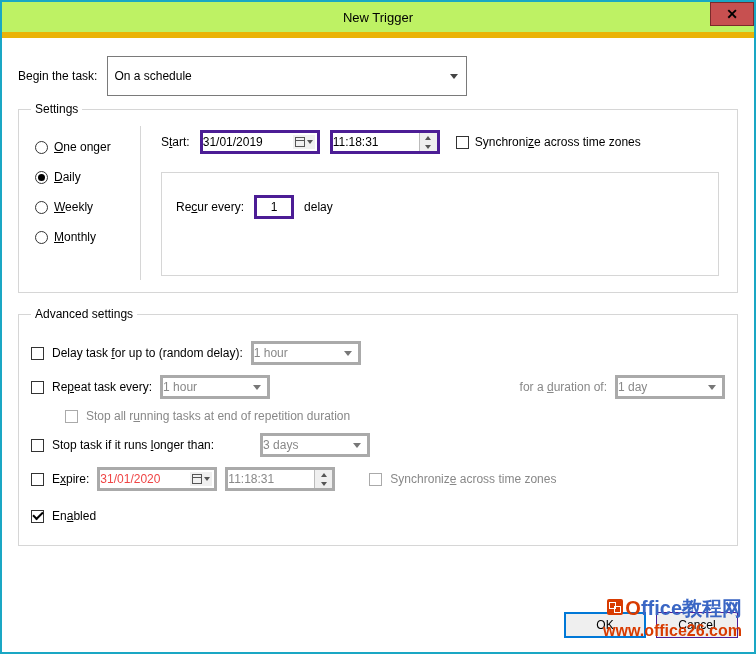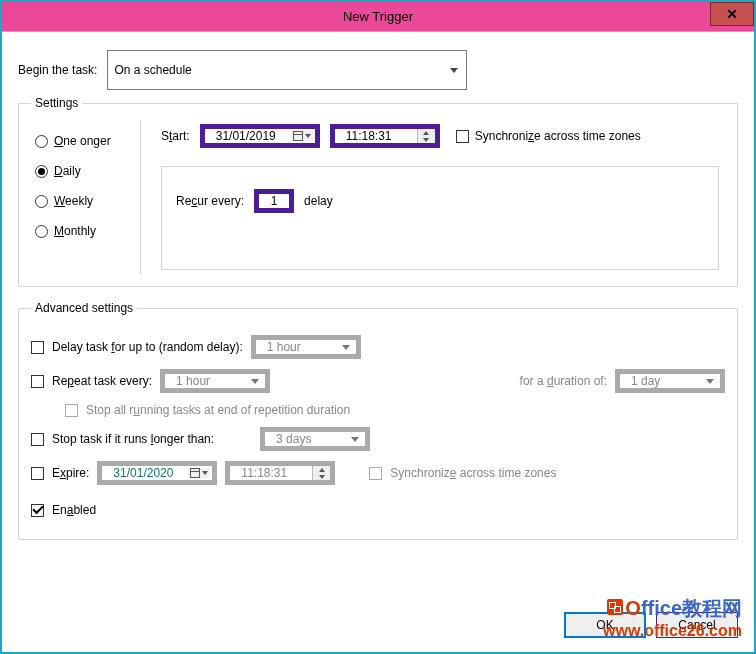--- a/index.html
+++ b/index.html
@@ -14,23 +14,23 @@
     position: relative;
   }
   .window {
     width: 756px;
     height: 654px;
     border: 2px solid #1aa7c4;
     background: #fff;
     position: relative;
   }
   .titlebar {
-    height: 30px;
-    background: #ec4899;
-    border-bottom: 1px solid #eab308;
+    height: 36px;
+    background: #bef264;
+    border-bottom: 6px solid #eab308;
     display: flex;
     align-items: center;
     position: relative;
   }
   .titlebar-title {
     position: absolute;
     left: 0; right: 0;
     text-align: center;
     font-size: 13px;
     color: #000;
@@ -126,26 +126,26 @@
   .u { text-decoration: underline; }
 
   .right-col { flex: 1; padding: 4px 6px; }
   .start-row {
     display: flex;
     align-items: center;
     gap: 10px;
   }
   .lbl { white-space: nowrap; }
   .date-field, .time-field, .combo, .numbox {
-    border: 5px solid #4c1d95;
+    border: 3px solid #4c1d95;
     background: #fff;
     height: 24px;
     display: flex;
     align-items: center;
-    padding: 0 11px;
+    padding: 0 0;
     position: relative;
   }
   .date-field { width: 120px; padding-right: 28px; }
   .date-field .cal-btn {
     position: absolute; right: 2px; top: 2px; bottom: 2px;
     width: 22px;
     display: flex; align-items: center; justify-content: center;
     background: #f0f0f0;
   }
   .cal-glyph {
@@ -382,21 +382,21 @@
         <span style="width:30px"></span>
         <div class="combo disabled">
           <span>3 days</span>
             <span class="arrow"></span>
         </div>
       </div>
 
       <div class="adv-row">
         <span class="checkbox"></span>
         <span>E<span class="u">x</span>pire:</span>
-        <div class="date-field" style="color:#0f766e; border-color:#aaa;">
+        <div class="date-field" style="color:#ef4444; border-color:#aaa;">
           <span>31/01/2020</span>
           <div class="cal-btn">
             <span class="cal-glyph"></span>
             <span class="cal-arrow"></span>
           </div>
         </div>
         <div class="time-field" style="color:#888; border-color:#aaa;">
           <span>11:18:31</span>
           <div class="spinner">
             <div class="spin-up">

